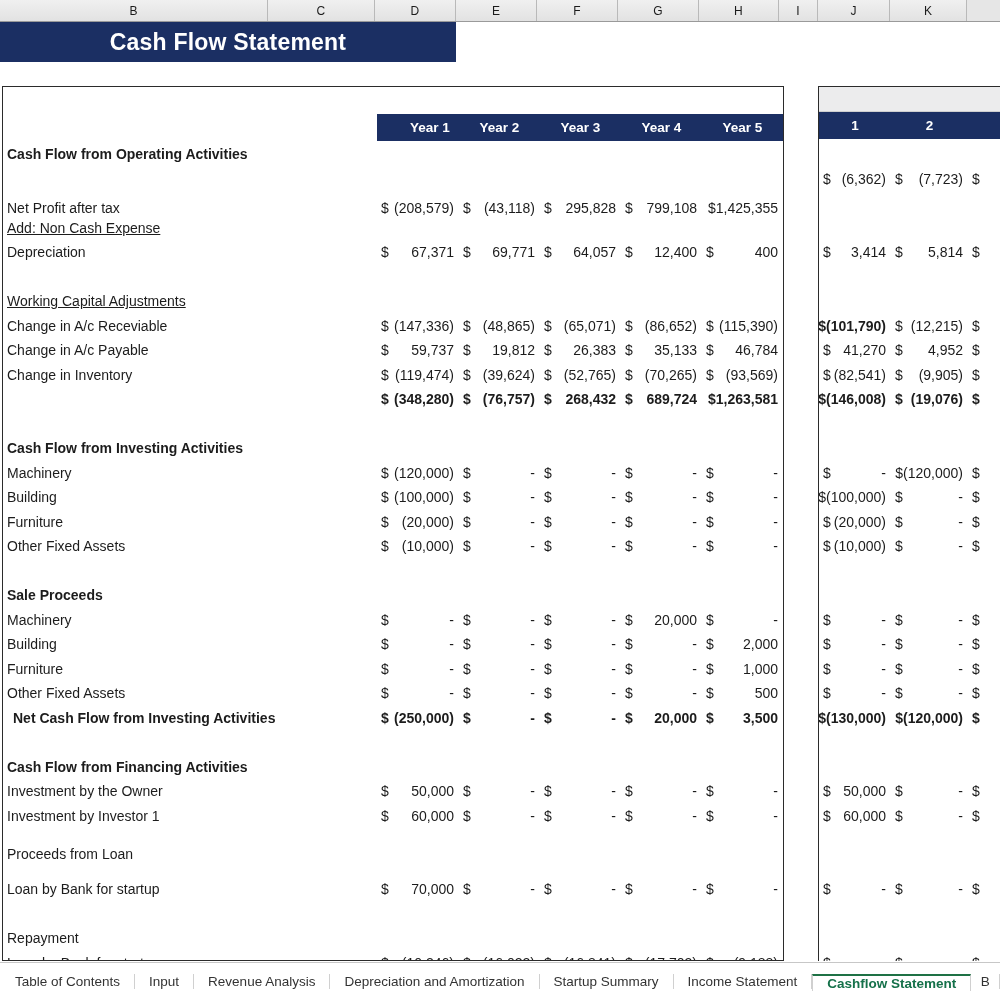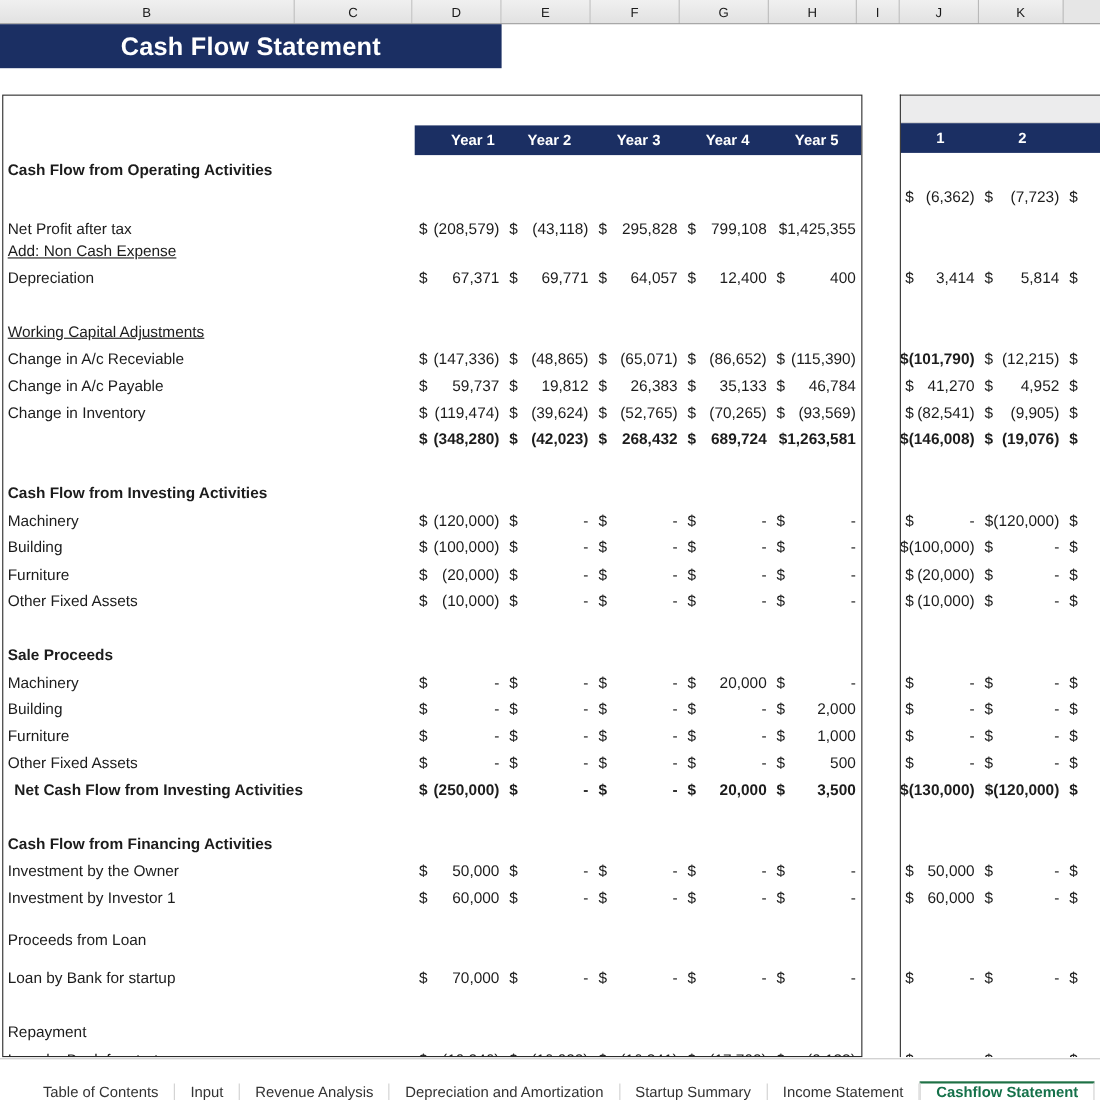--- a/index.html
+++ b/index.html
@@ -98,22 +98,22 @@
   .cell.b { font-weight: bold; }
   .cell.tight .inner {
     position: absolute; right: 5px; white-space: nowrap;
   }
 
   
   #tabbar {
     position: absolute; left: 0; bottom: 0; width: 1000px; height: 38px;
     background: #ffffff;
     border-top: 1px solid #c7c7c7;
-    display: flex; align-items: flex-end;
-    padding-left: 25px;
+    display: flex; align-items: center;
+    padding-left: 1px;
   }
   #tabbar .tab {
     display: flex; align-items: center; justify-content: center;
     padding: 0 14px;
     font-size: 13.5px; color: #333333;
     border-right: 1px solid #d0d0d0;
     white-space: nowrap;
   }
   #tabbar .tab.active {
     color: #15714a; font-weight: bold;
@@ -279,21 +279,21 @@
           <span class="amt">(93,569)</span>
         </div>
       </div>
       <div class="row" style="top: 300px;">
         <div class="cell b" style="left: 374px; width: 82px;">
           <span class="cur">$</span>
           <span class="amt">(348,280)</span>
         </div>
         <div class="cell b" style="left: 456px; width: 81px;">
           <span class="cur">$</span>
-          <span class="amt">(42,023)</span>
+          <span class="amt">(76,757)</span>
         </div>
         <div class="cell b" style="left: 537px; width: 81px;">
           <span class="cur">$</span>
           <span class="amt">268,432</span>
         </div>
         <div class="cell b" style="left: 618px; width: 81px;">
           <span class="cur">$</span>
           <span class="amt">689,724</span>
         </div>
         <div class="cell b tight" style="left: 699px; width: 81px;">

